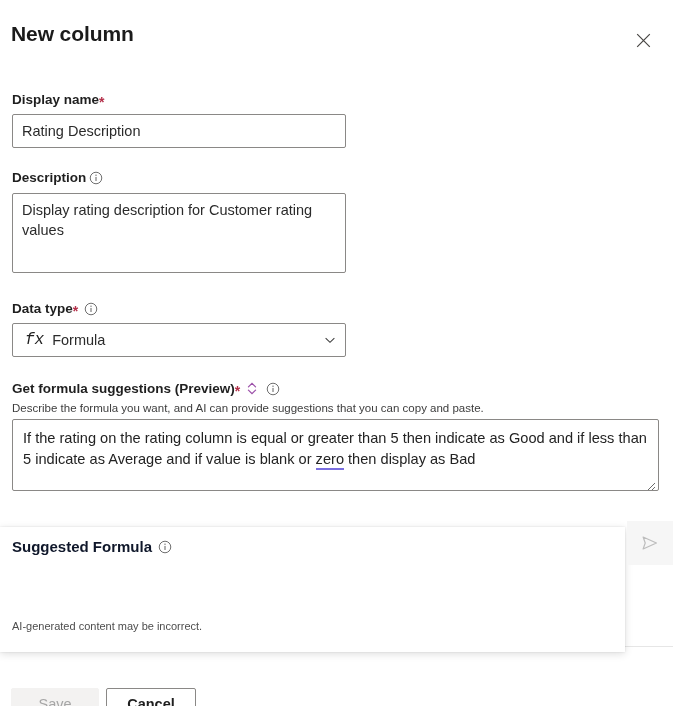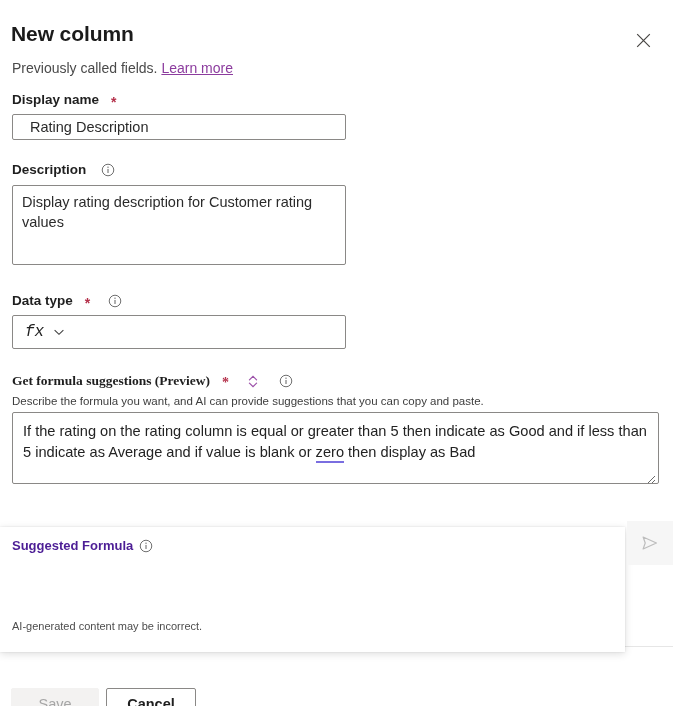--- a/index.html
+++ b/index.html
@@ -63,21 +63,21 @@
     left: 0;
     top: 92px;
     width: 673px;
   }
   .field-label {
     font-size: 13.5px;
     font-weight: 700;
     color: #1f1f1f;
     display: flex;
     align-items: center;
-    gap: 12px;
+    gap: 0;
     margin-left: 12px;
   }
   .req {
     color: #b4304a;
     font-size: 14px;
     line-height: 1;
     position: relative;
     top: 2px;
   }
   .info-icon {
@@ -93,28 +93,28 @@
     height: 15px;
     margin-left: 3px;
     color: #8c3c9e;
     cursor: pointer;
   }
 
   .text-input {
     box-sizing: border-box;
     margin: 7px 0 0 12px;
     width: 334px;
-    height: 26px;
+    height: 34px;
     border: 1px solid #8a8886;
     border-radius: 2px;
     background: #fff;
     font-family: "Liberation Sans", sans-serif;
     font-size: 14.5px;
     color: #2b2b2b;
-    padding: 0 17px;
+    padding: 0 9px;
     outline: none;
   }
   .desc-area {
     box-sizing: border-box;
     margin: 8px 0 0 12px;
     width: 334px;
     height: 80px;
     border: 1px solid #8a8886;
     border-radius: 2px;
     background: #fff;
@@ -208,25 +208,25 @@
     width: 625px;
     height: 125px;
     background: #ffffff;
     box-shadow: 0 2px 8px rgba(0,0,0,0.13), 0 0 2px rgba(0,0,0,0.10);
     z-index: 5;
   }
   .suggest-label {
     position: absolute;
     left: 12px;
     top: 11px;
-    font-size: 13px;
+    font-size: 15px;
     font-weight: 700;
-    color: #4c1d95;
-    display: flex;
-    align-items: flex-end;
+    color: #0f172a;
+    display: flex;
+    align-items: center;
   }
   .formula-row {
     position: absolute;
     left: 12px;
     top: 42px;
     display: flex;
     align-items: center;
   }
   .formula-box {
     box-sizing: border-box;
@@ -323,24 +323,20 @@
     color: #1f1f1f;
     font-weight: 600;
     cursor: pointer;
   }
 </style>
 </head>
 <body>
 
 <div class="panel-header">
   <div class="title">New column</div>
-  <div class="subtitle">
-    <span>Previously called fields.</span>
-    <span class="link">Learn more</span>
-  </div>
   <div class="close-btn">
     <svg width="15" height="15" viewBox="0 0 15 15">
       <path d="M1.2 1.2 L13.8 13.8 M13.8 1.2 L1.2 13.8" stroke="#484644" stroke-width="1.2" fill="none"></path>
     </svg>
   </div>
 </div>
 
 <div class="form-body">
 
   
@@ -370,29 +366,30 @@
     <span class="info-icon" style="margin-left:6px;">
       <svg width="14" height="14" viewBox="0 0 16 16">
         <circle cx="8" cy="8" r="6.6" stroke="#5a5a5a" stroke-width="1" fill="none"></circle>
         <circle cx="8" cy="4.8" r="0.75" fill="#5a5a5a"></circle>
         <path d="M8 6.8 v4.6" stroke="#5a5a5a" stroke-width="1.1" fill="none"></path>
       </svg>
     </span>
   </div>
   <div class="dropdown">
     <span class="fx">fx</span>
+    <span class="val">Formula</span>
     <span class="caret">
       <svg width="14" height="14" viewBox="0 0 16 16">
         <path d="M3 5.8 L8 10.6 L13 5.8" stroke="#3b3b3b" stroke-width="1.2" fill="none"></path>
       </svg>
     </span>
   </div>
 
   
-  <div class="field-label" style="margin-top:24px;font-family:Liberation Serif, serif;">
+  <div class="field-label" style="margin-top:24px;">
     <span>Get formula suggestions (Preview)</span>
     <span class="req">*</span>
     <span class="chev-icon" style="margin-left:6px;">
       <svg width="12" height="15" viewBox="0 0 12 16">
         <path d="M2.2 6.2 L6 2.4 L9.8 6.2" stroke="#9b4fa8" stroke-width="1.3" fill="none" stroke-linecap="round"></path>
         <path d="M2.2 9.8 L6 13.6 L9.8 9.8" stroke="#9b4fa8" stroke-width="1.3" fill="none" stroke-linecap="round"></path>
       </svg>
     </span>
     <span class="info-icon" style="margin-left:7px;">
       <svg width="14" height="14" viewBox="0 0 16 16">

